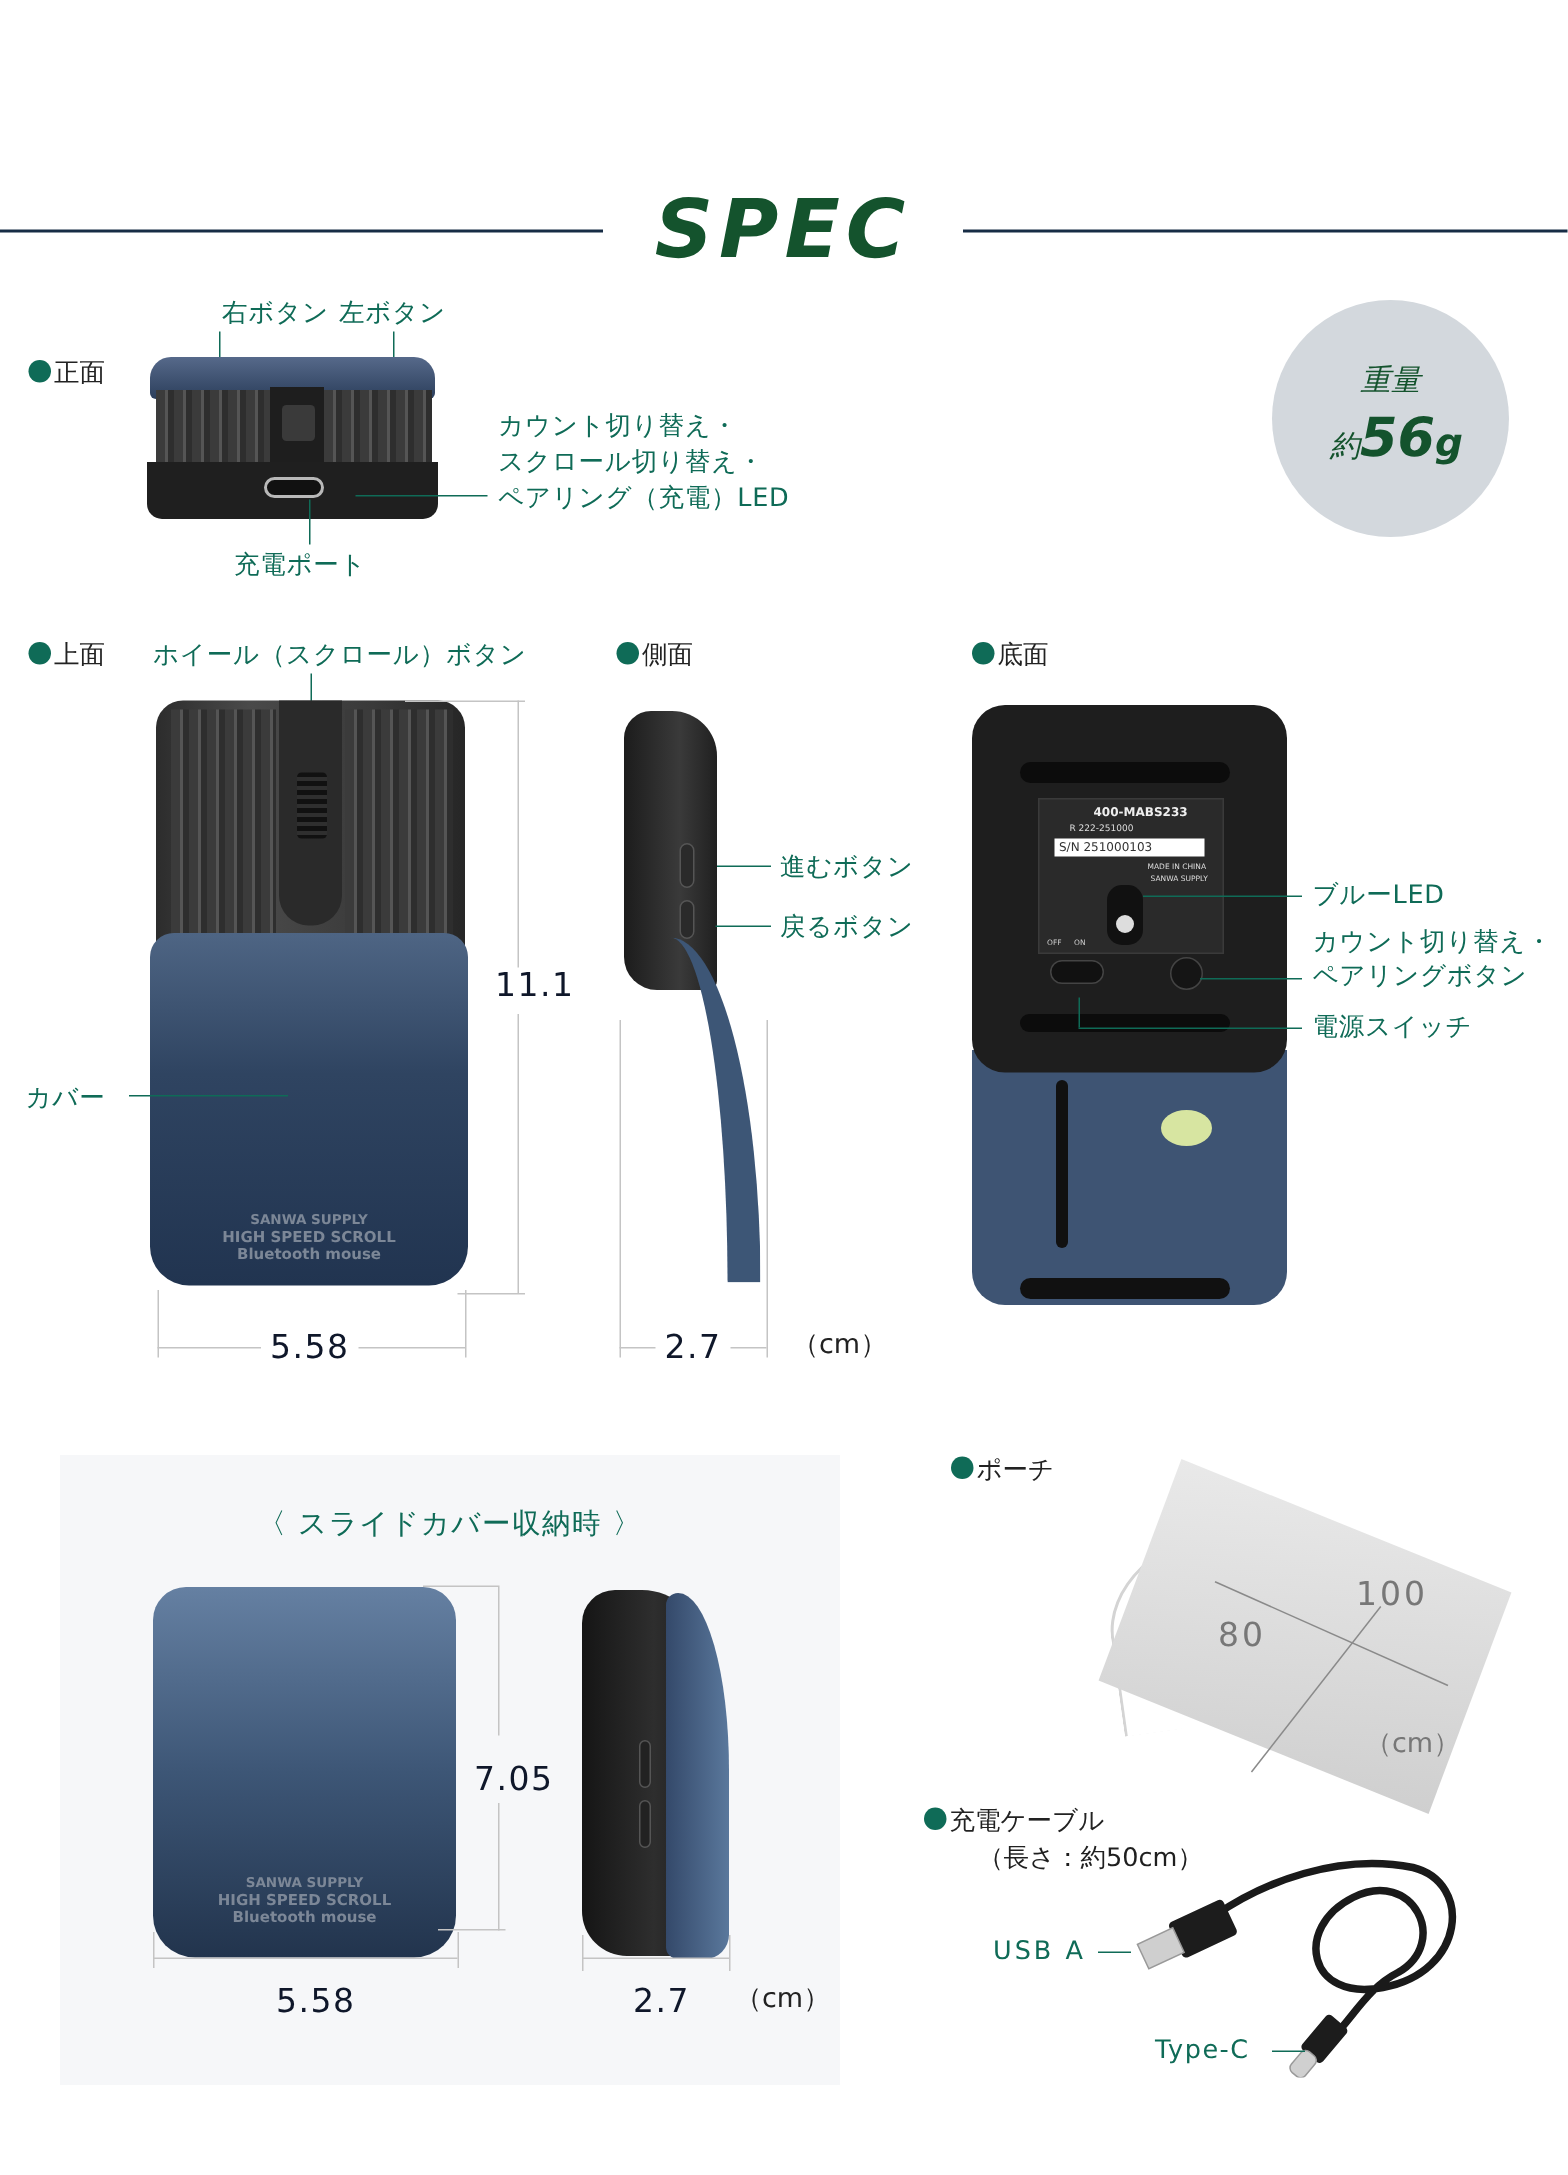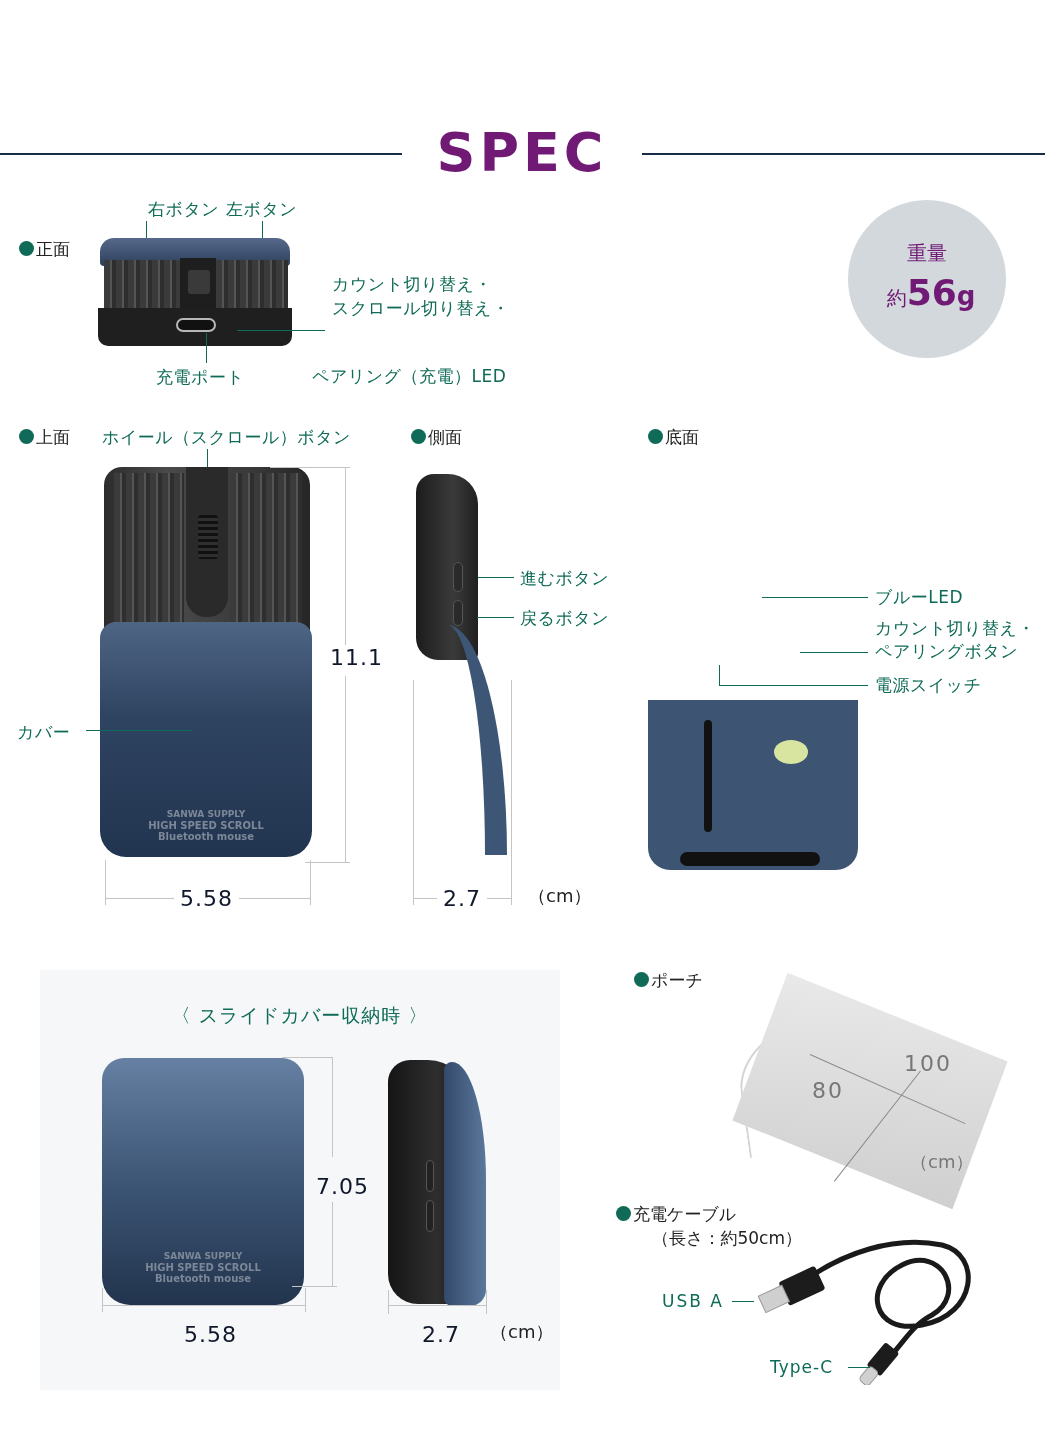--- a/index.html
+++ b/index.html
@@ -1,21 +1,21 @@
 <!DOCTYPE html>
 <html><head>
 <meta charset="utf-8">
 <style>
   * { box-sizing: border-box; margin: 0; padding: 0; }
   body { width: 1045px; height: 1450px; background: #ffffff; position: relative; overflow: hidden;
          font-family: "DejaVu Sans", "Liberation Sans", sans-serif; color: #222; }
   .abs { position: absolute; }
   .green { color: #0f6b57; }
   .dark { color: #1f1f1f; }
-  .navy { color: #701a75; }
+  .navy { color: #14532d; font-style: italic; }
   .hline { position: absolute; height: 2px; background: #172c45; }
   .lead { position: absolute; background: #0f6b57; }
   .dim { position: absolute; background: #c4c4c4; }
   .label { position: absolute; font-size: 17px; line-height: 22px; white-space: nowrap; letter-spacing: 0.5px; }
   .section { position: absolute; font-size: 17px; line-height: 22px; white-space: nowrap; color: #222; }
   .section .dot { display: inline-block; width: 15px; height: 15px; border-radius: 50%; background: #0f6b57; vertical-align: -1px; margin-right: 2px; }
   .num { position: absolute; font-size: 22px; line-height: 26px; color: #0f172a; letter-spacing: 1px; background: #fff; padding: 0 6px; }
   .unit { position: absolute; font-size: 18px; color: #222; }
   .mouse-black { position: absolute; background: linear-gradient(90deg, #2c2c2c, #4a4a4a 30%, #3a3a3a 70%, #262626); }
   .mouse-cover { position: absolute; background: linear-gradient(180deg, #4e6584, #2f4461 40%, #213450); }
@@ -49,21 +49,21 @@
   <div class="ribs" style="left:8px;top:22px;width:76px;height:50px;"></div>
   <div class="ribs" style="left:120px;top:22px;width:72px;height:50px;"></div>
   <div class="abs" style="left:84px;top:20px;width:36px;height:56px;background:#1e1e1e;"></div>
   <div class="abs" style="left:92px;top:32px;width:22px;height:24px;background:#3a3a3a;border-radius:3px;"></div>
   <div class="abs" style="left:2px;top:70px;width:194px;height:38px;border-radius:0 0 10px 10px;background:#1f1f1f;"></div>
   <div class="abs" style="left:80px;top:80px;width:40px;height:14px;border:2px solid #b8b8b8;border-radius:7px;background:#111;"></div>
 </div>
 <div class="lead" style="left:237px;top:330px;width:88px;height:1px;"></div>
 <div class="label green" style="left:332px;top:273px;">カウント切り替え・</div>
 <div class="label green" style="left:332px;top:297px;">スクロール切り替え・</div>
-<div class="label green" style="left:312px;top:321px;margin-top:44px;">ペアリング（充電）LED</div>
+<div class="label green" style="left:332px;top:321px;">ペアリング（充電）LED</div>
 <div class="lead" style="left:206px;top:333px;width:1px;height:30px;"></div>
 <div class="label green" style="left:156px;top:366px;">充電ポート</div>
 
 <div class="section" style="left:19px;top:426px;">
   <span class="dot"></span><span>上面</span>
 </div>
 <div class="label green" style="left:102px;top:426px;">ホイール（スクロール）ボタン</div>
 <div class="lead" style="left:207px;top:449px;width:1px;height:70px;"></div>
 
 <div class="mouse-black" style="left:104px;top:467px;width:206px;height:180px;border-radius:18px 18px 0 0;">
@@ -111,20 +111,38 @@
 <div class="unit" style="left:528px;top:884px;">（cm）</div>
 
 <div class="section" style="left:648px;top:426px;">
   <span class="dot"></span><span>底面</span>
 </div>
 <div class="abs" style="left:648px;top:470px;width:212px;height:400px;">
   <div class="abs" style="left:0;top:230px;width:210px;height:170px;background:#3e5473;border-radius:0 0 22px 22px;">
     <div class="abs" style="left:56px;top:20px;width:8px;height:112px;background:#111;border-radius:4px;"></div>
     <div class="abs" style="left:126px;top:40px;width:34px;height:24px;border-radius:50%;background:#d7e5a1;"></div>
     <div class="abs" style="left:32px;top:152px;width:140px;height:14px;background:#111;border-radius:7px;"></div>
+  </div>
+  <div class="abs" style="left:0;top:0;width:210px;height:245px;background:#1e1e1e;border-radius:22px 22px 22px 22px;">
+    <div class="abs" style="left:32px;top:38px;width:140px;height:14px;background:#0c0c0c;border-radius:7px;"></div>
+    <div class="abs" style="left:44px;top:62px;width:124px;height:104px;background:#2a2a2a;border:1px solid #3a3a3a;">
+      <div class="abs" style="left:36px;top:4px;font-size:8px;font-weight:bold;color:#eee;white-space:nowrap;">400-MABS233</div>
+      <div class="abs" style="left:20px;top:16px;font-size:6px;color:#ddd;white-space:nowrap;">R 222-251000</div>
+      <div class="abs" style="left:10px;top:26px;width:100px;height:12px;background:#fff;color:#333;font-size:8px;line-height:12px;padding-left:3px;">S/N 251000103</div>
+      <div class="abs" style="left:72px;top:42px;font-size:5px;color:#ddd;white-space:nowrap;">MADE IN CHINA</div>
+      <div class="abs" style="left:74px;top:50px;font-size:5px;color:#ddd;white-space:nowrap;">SANWA SUPPLY</div>
+    </div>
+    <div class="abs" style="left:90px;top:120px;width:24px;height:40px;background:#111;border-radius:10px;">
+        <div class="abs" style="left:6px;top:20px;width:12px;height:12px;border-radius:50%;background:#ddd;"></div>
+      </div>
+    <div class="abs" style="left:50px;top:156px;font-size:5px;color:#ccc;">OFF</div>
+    <div class="abs" style="left:68px;top:156px;font-size:5px;color:#ccc;">ON</div>
+    <div class="abs" style="left:52px;top:170px;width:36px;height:16px;border-radius:8px;background:#111;border:1px solid #444;"></div>
+    <div class="abs" style="left:132px;top:168px;width:22px;height:22px;border-radius:50%;background:#151515;border:1px solid #444;"></div>
+    <div class="abs" style="left:32px;top:206px;width:140px;height:12px;background:#0c0c0c;border-radius:6px;"></div>
   </div>
 </div>
 <div class="lead" style="left:762px;top:597px;width:106px;height:1px;"></div>
 <div class="lead" style="left:800px;top:652px;width:68px;height:1px;"></div>
 <div class="lead" style="left:719px;top:665px;width:1px;height:20px;"></div>
 <div class="lead" style="left:719px;top:685px;width:149px;height:1px;"></div>
 <div class="label green" style="left:875px;top:586px;">ブルーLED</div>
 <div class="label green" style="left:875px;top:617px;">カウント切り替え・</div>
 <div class="label green" style="left:875px;top:640px;text-align:right;">ペアリングボタン</div>
 <div class="label green" style="left:875px;top:674px;">電源スイッチ</div>

